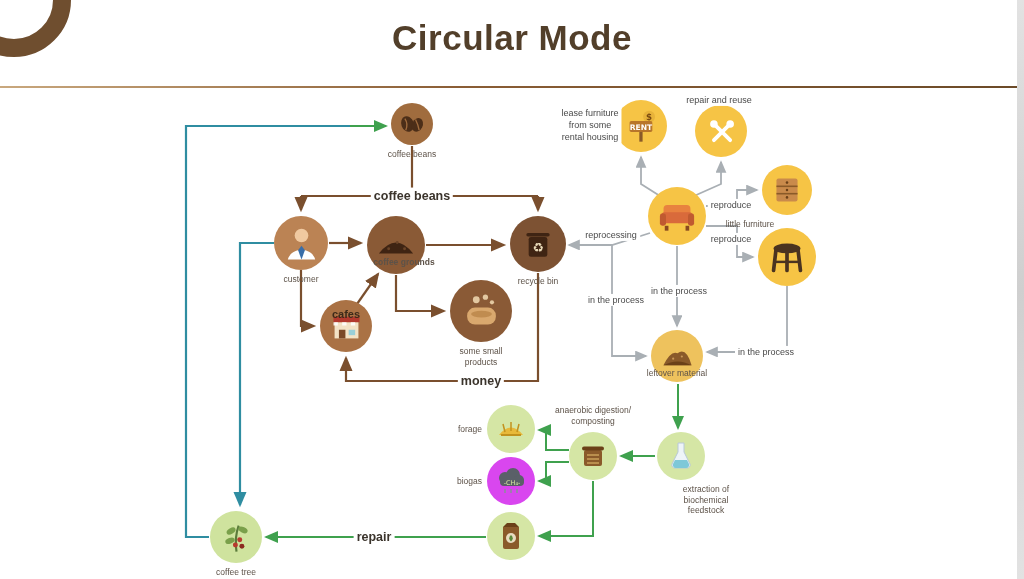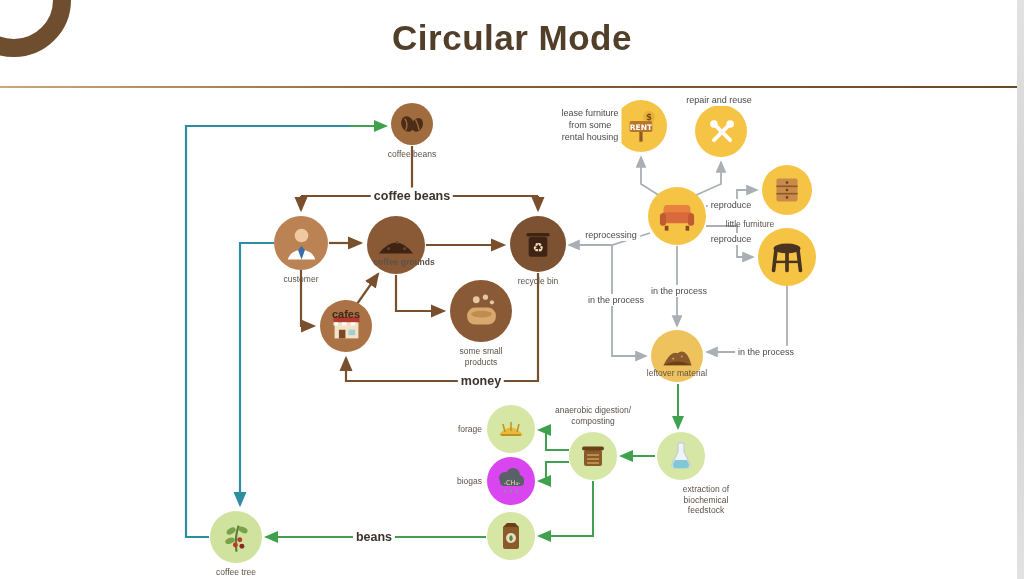--- a/index.html
+++ b/index.html
@@ -294,21 +294,21 @@
           <ellipse cx="12" cy="21" rx="4.5" ry="2.6" transform="rotate(-20 12 21)" fill="#7aa04a"></ellipse>
           <circle cx="21" cy="20" r="2.3" fill="#b83a2e"></circle>
           <circle cx="17" cy="25" r="2.3" fill="#b83a2e"></circle>
           <circle cx="23" cy="26" r="2.3" fill="#8a2a20"></circle>
         </svg>
       </span>
     </div>
     <div class="node-label" style="left: 236px; top: 567px; transform: translateX(-50%);">coffee tree</div>
     <div class="edge-label bold" style="left: 412px; top: 196px;">coffee beans</div>
     <div class="edge-label bold" style="left: 481px; top: 381px;">money</div>
-    <div class="edge-label bold" style="left: 374px; top: 537px;">beans</div>
+    <div class="edge-label bold" style="left: 374px; top: 537px;">repair</div>
     <div class="edge-label" style="left: 611px; top: 235px;">reprocessing</div>
     <div class="edge-label" style="left: 590px; top: 125px; text-align: center;">lease furniture
 from some
 rental housing</div>
     <div class="edge-label" style="left: 719px; top: 100px;">repair and reuse</div>
     <div class="edge-label" style="left: 731px; top: 205px;">reproduce</div>
     <div class="edge-label" style="left: 731px; top: 239px;">reproduce</div>
     <div class="edge-label" style="left: 616px; top: 300px;">in the process</div>
     <div class="edge-label" style="left: 679px; top: 291px;">in the process</div>
     <div class="edge-label" style="left: 766px; top: 352px;">in the process</div>

